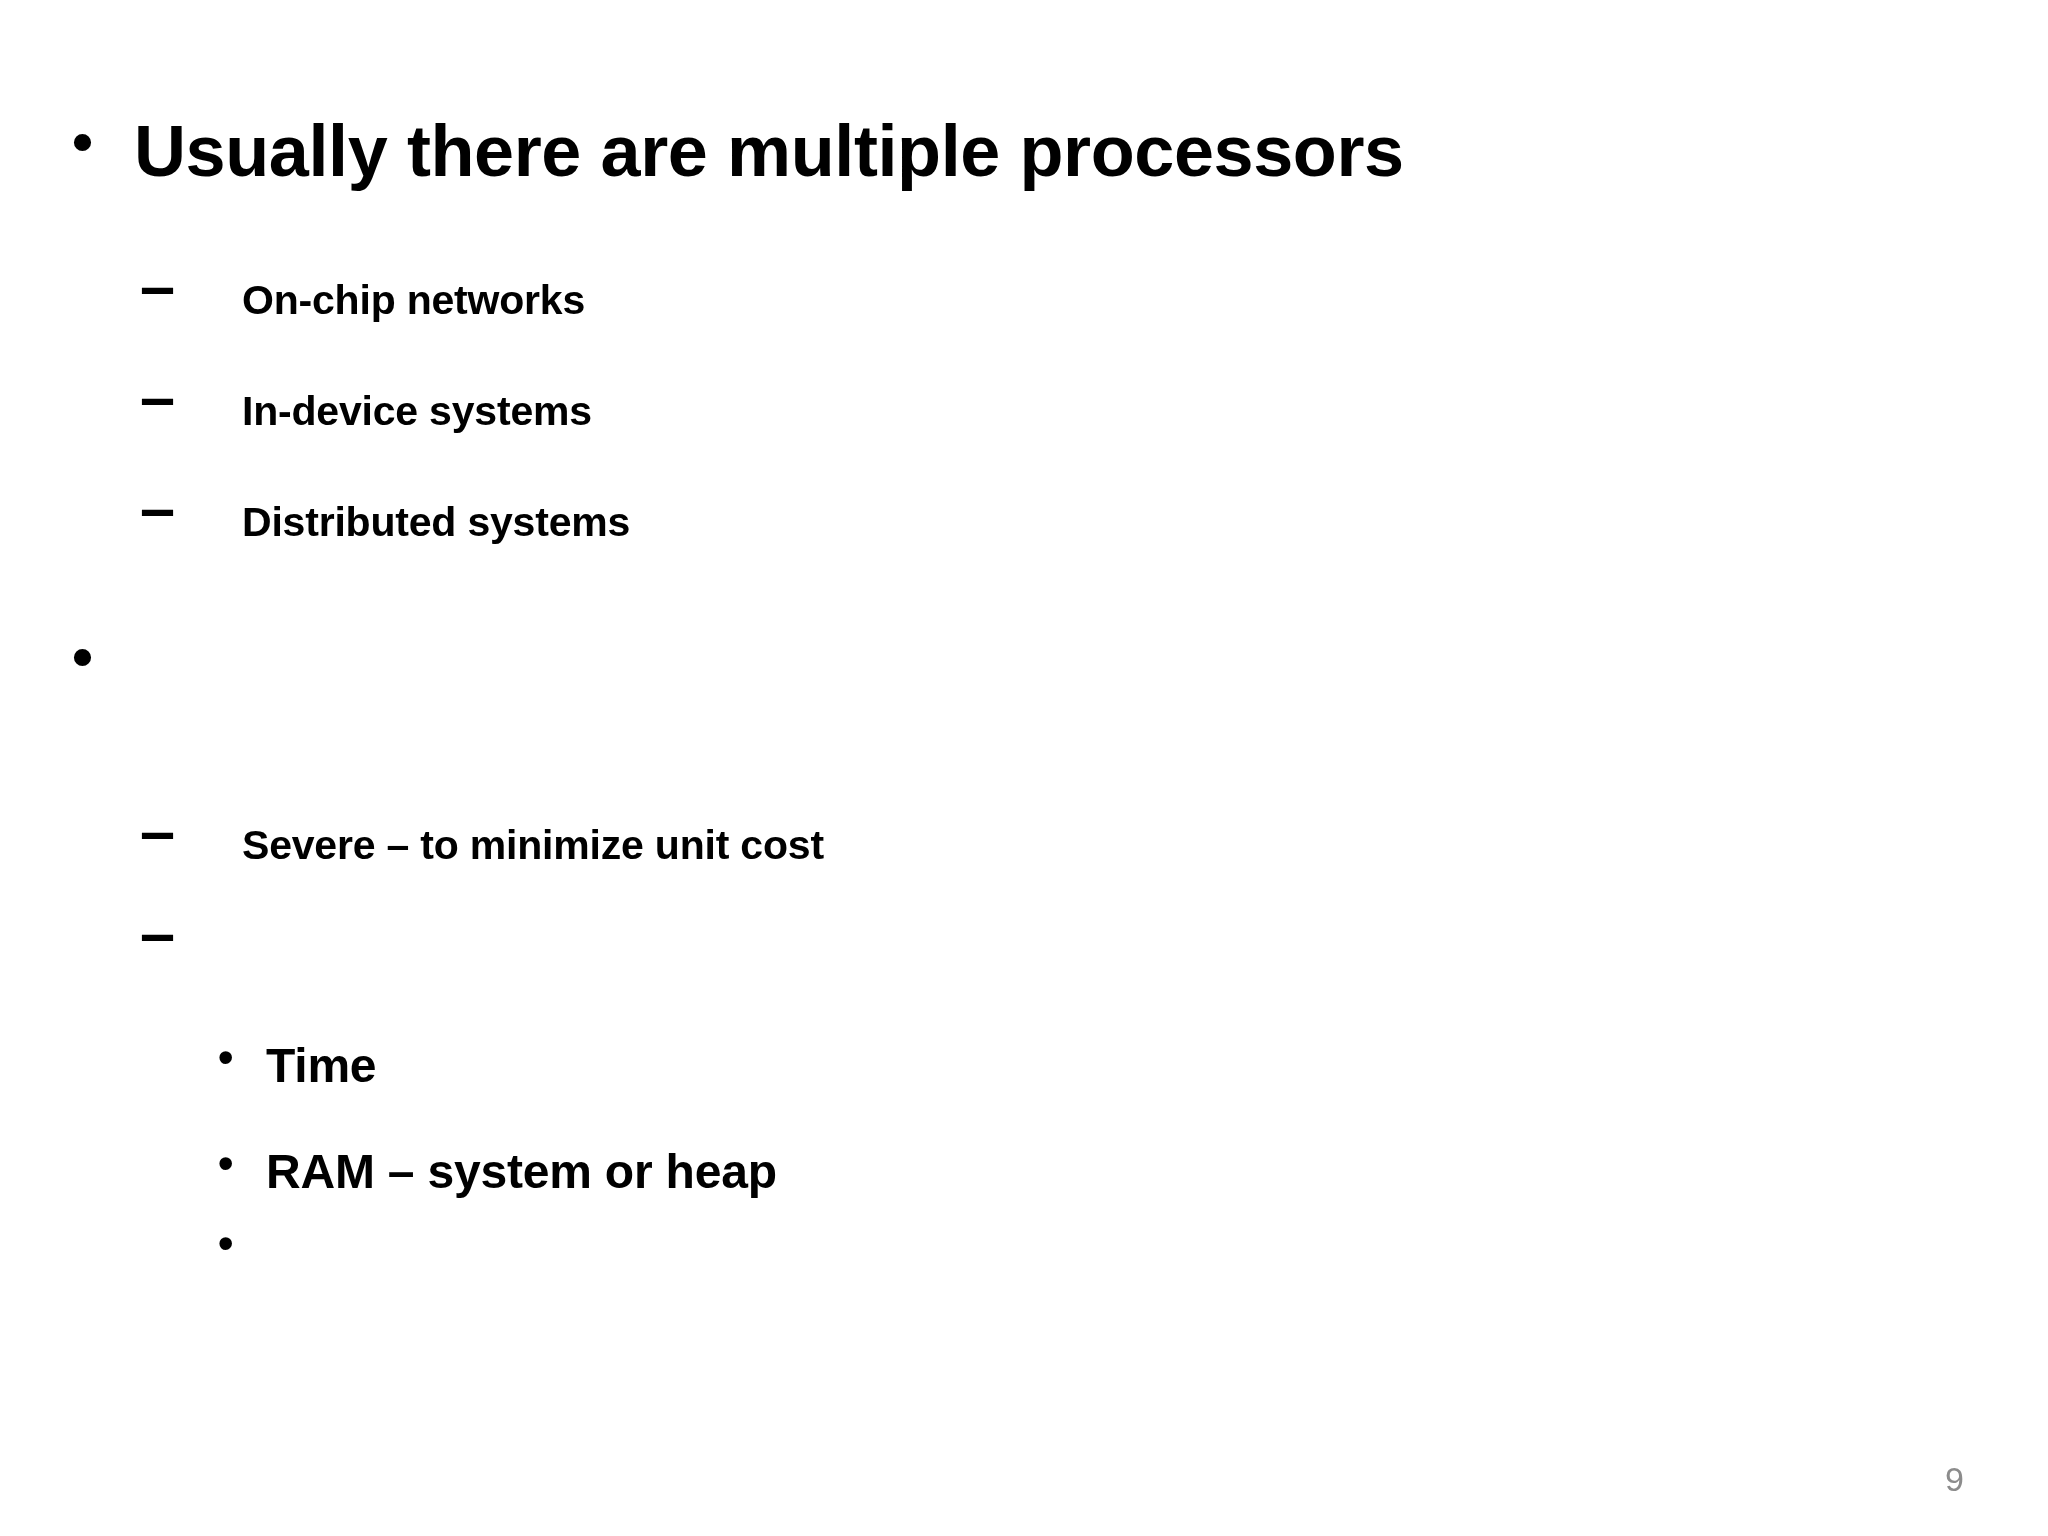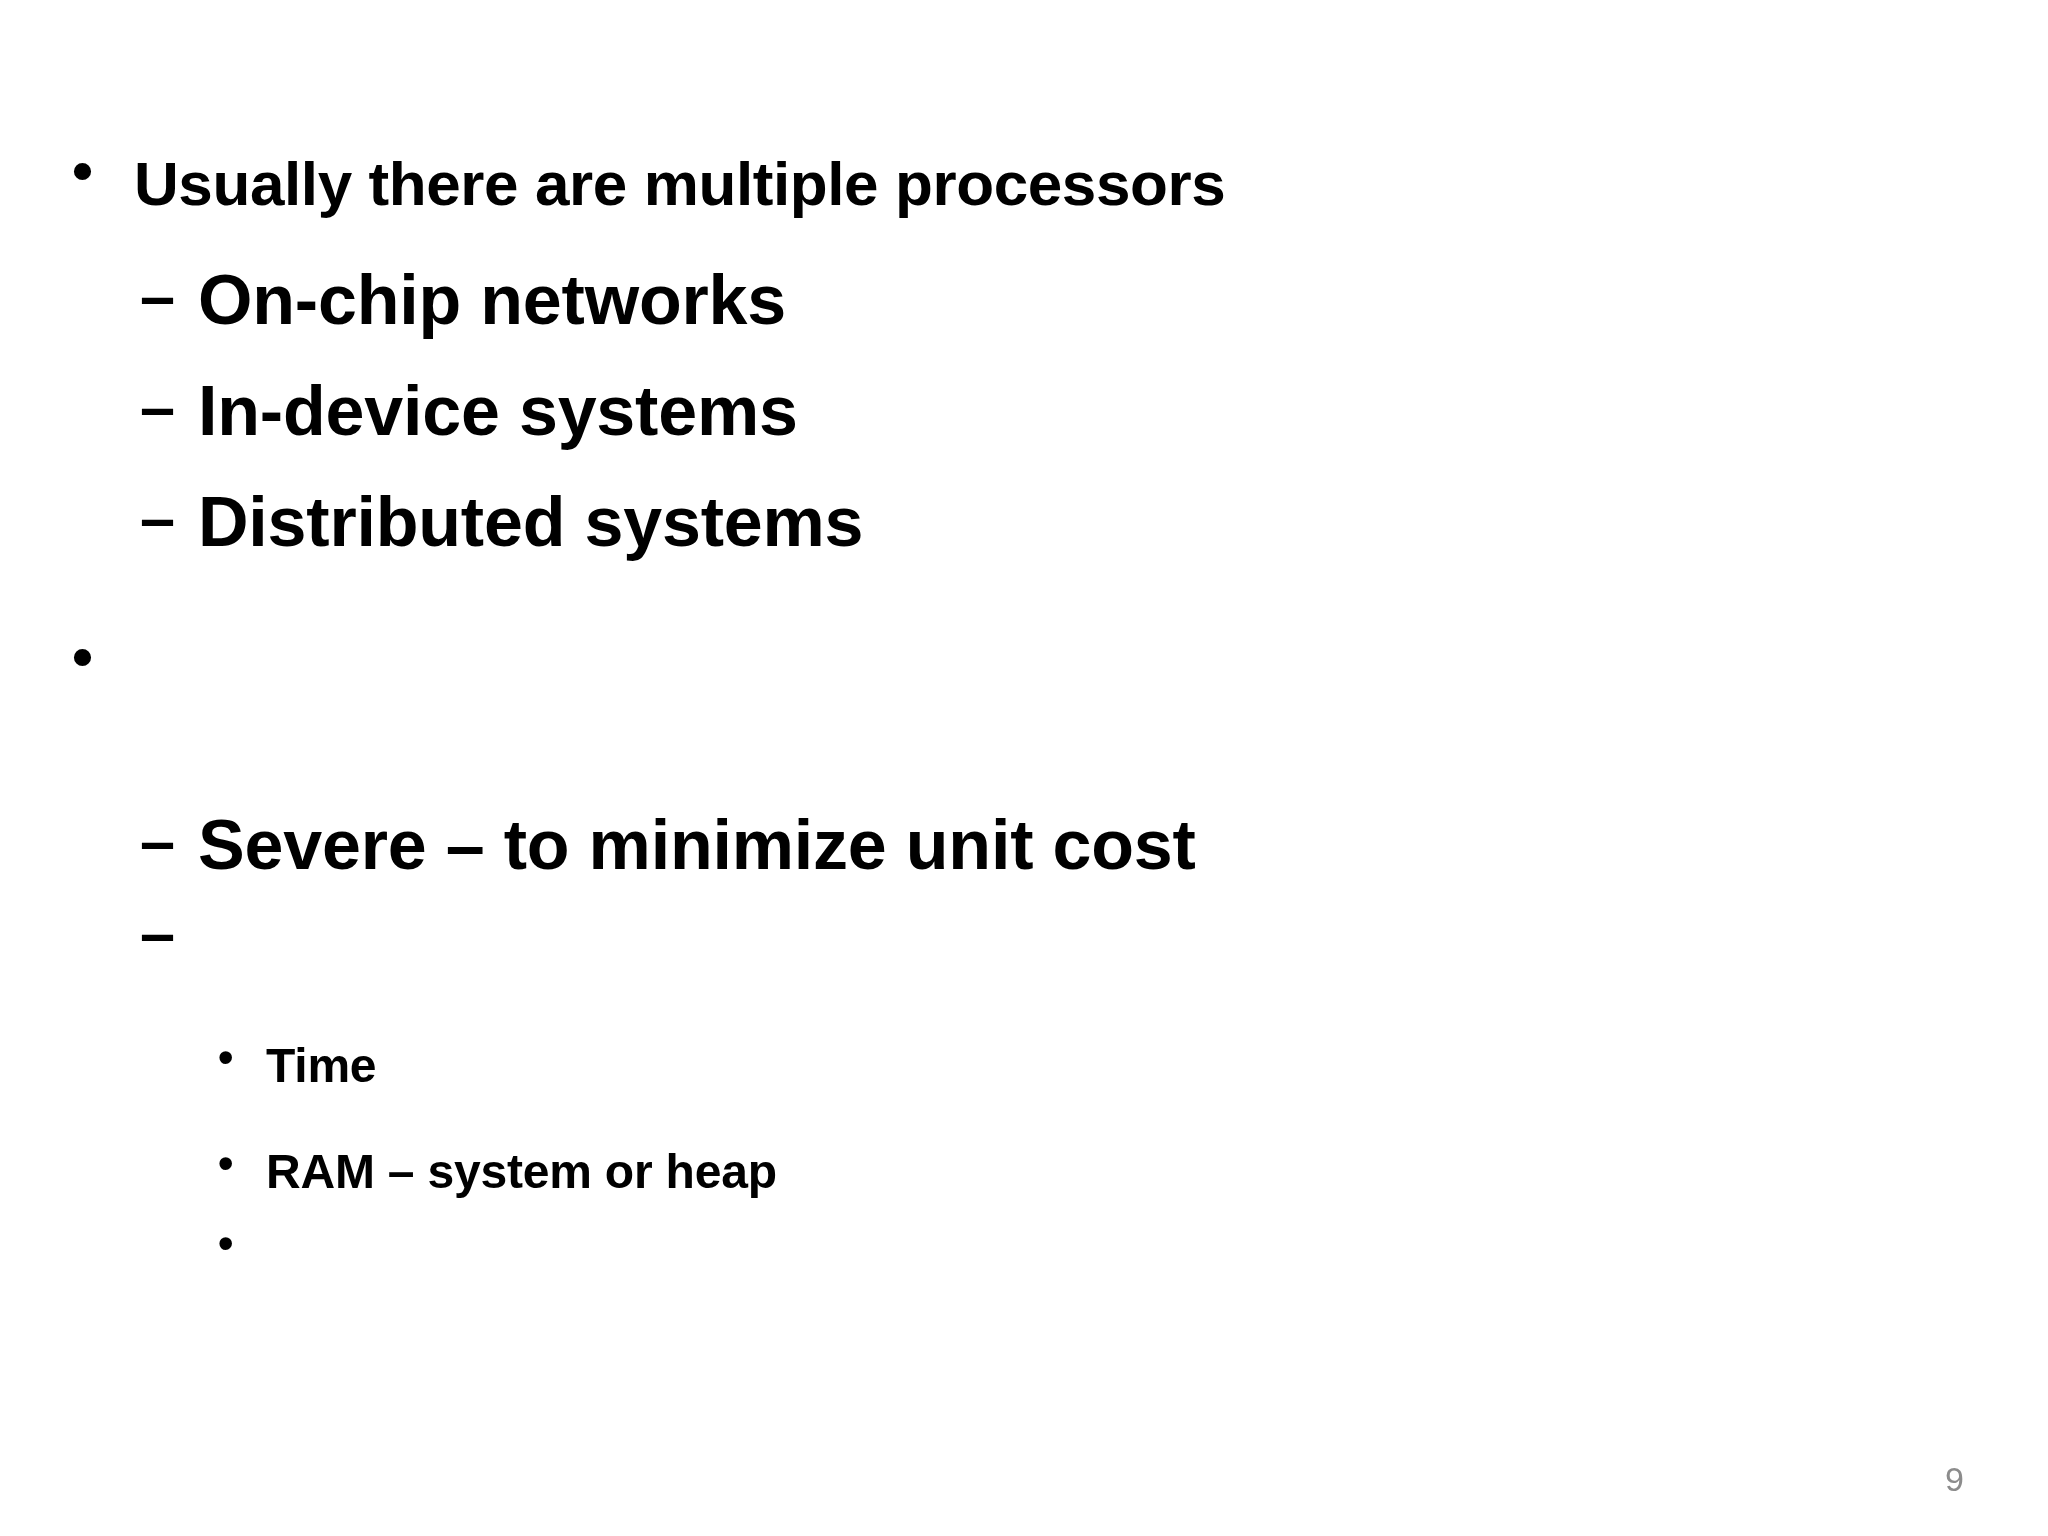--- a/index.html
+++ b/index.html
@@ -60,42 +60,42 @@
     margin-bottom: 8px;
     height: 118px;
   }
   .lvl1 .marker {
     width: 62px;
     font-size: 60px;
     position: relative;
     top: -14px;
   }
   .lvl1 .text {
-    font-size: 62px;
+    font-size: 72px;
     line-height: 110px;
     letter-spacing: -0.4px;
-    margin-top: 33px;
   }
 
   
   .lvl2 {
     padding-left: 140px;
     margin-bottom: 8px;
     height: 103px;
   }
   .lvl2 .marker {
     width: 58px;
     font-size: 63px;
     position: relative;
     top: -6px;
   }
   .lvl2 .text {
-    font-size: 70px;
+    font-size: 41px;
     line-height: 96px;
     letter-spacing: -0.2px;
+    margin-left: 44px;
   }
 
   
   .lvl3 {
     padding-left: 218px;
     margin-bottom: 6px;
     height: 100px;
   }
   .lvl3 .marker {
     width: 48px;

